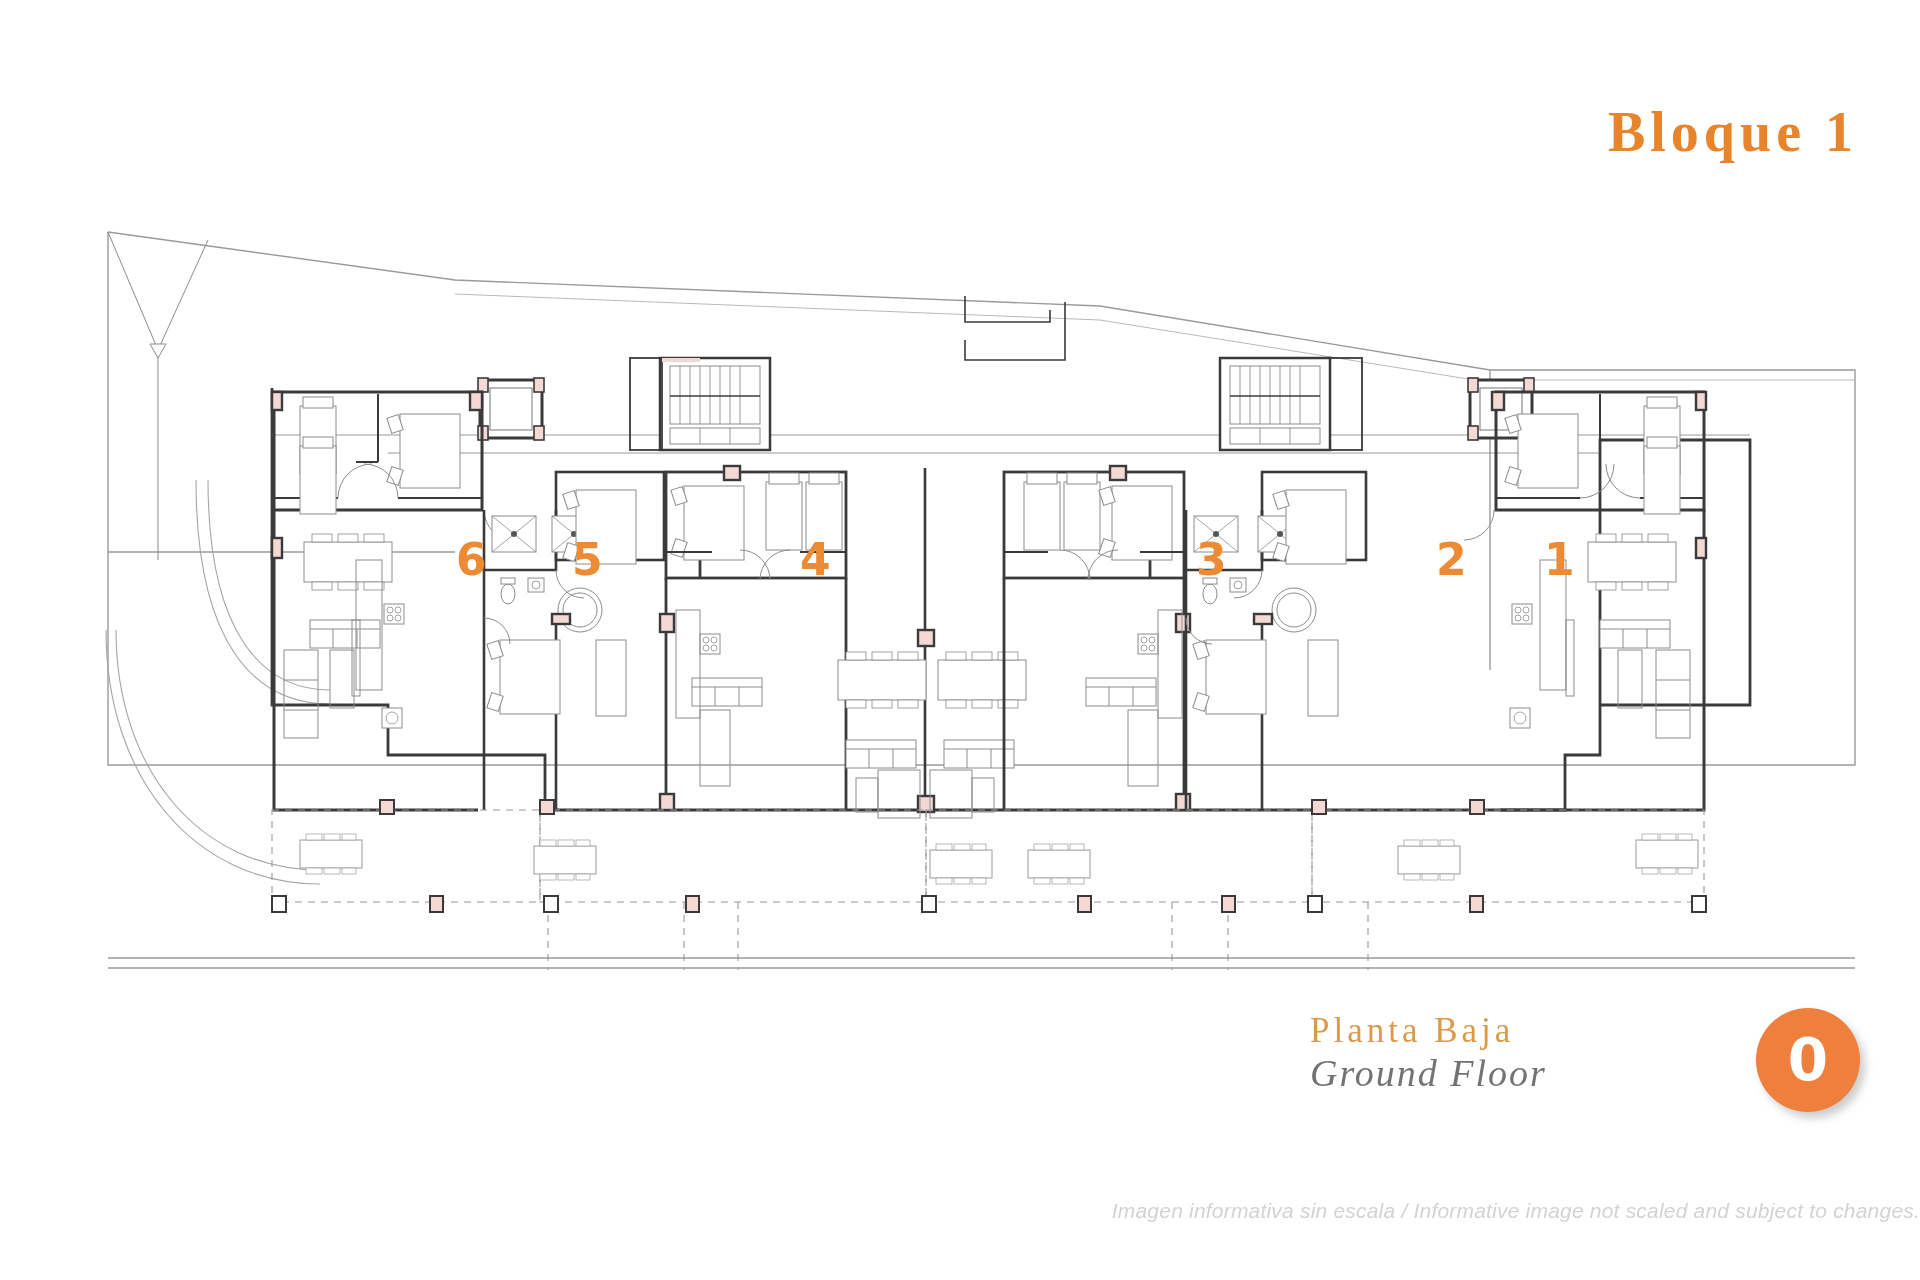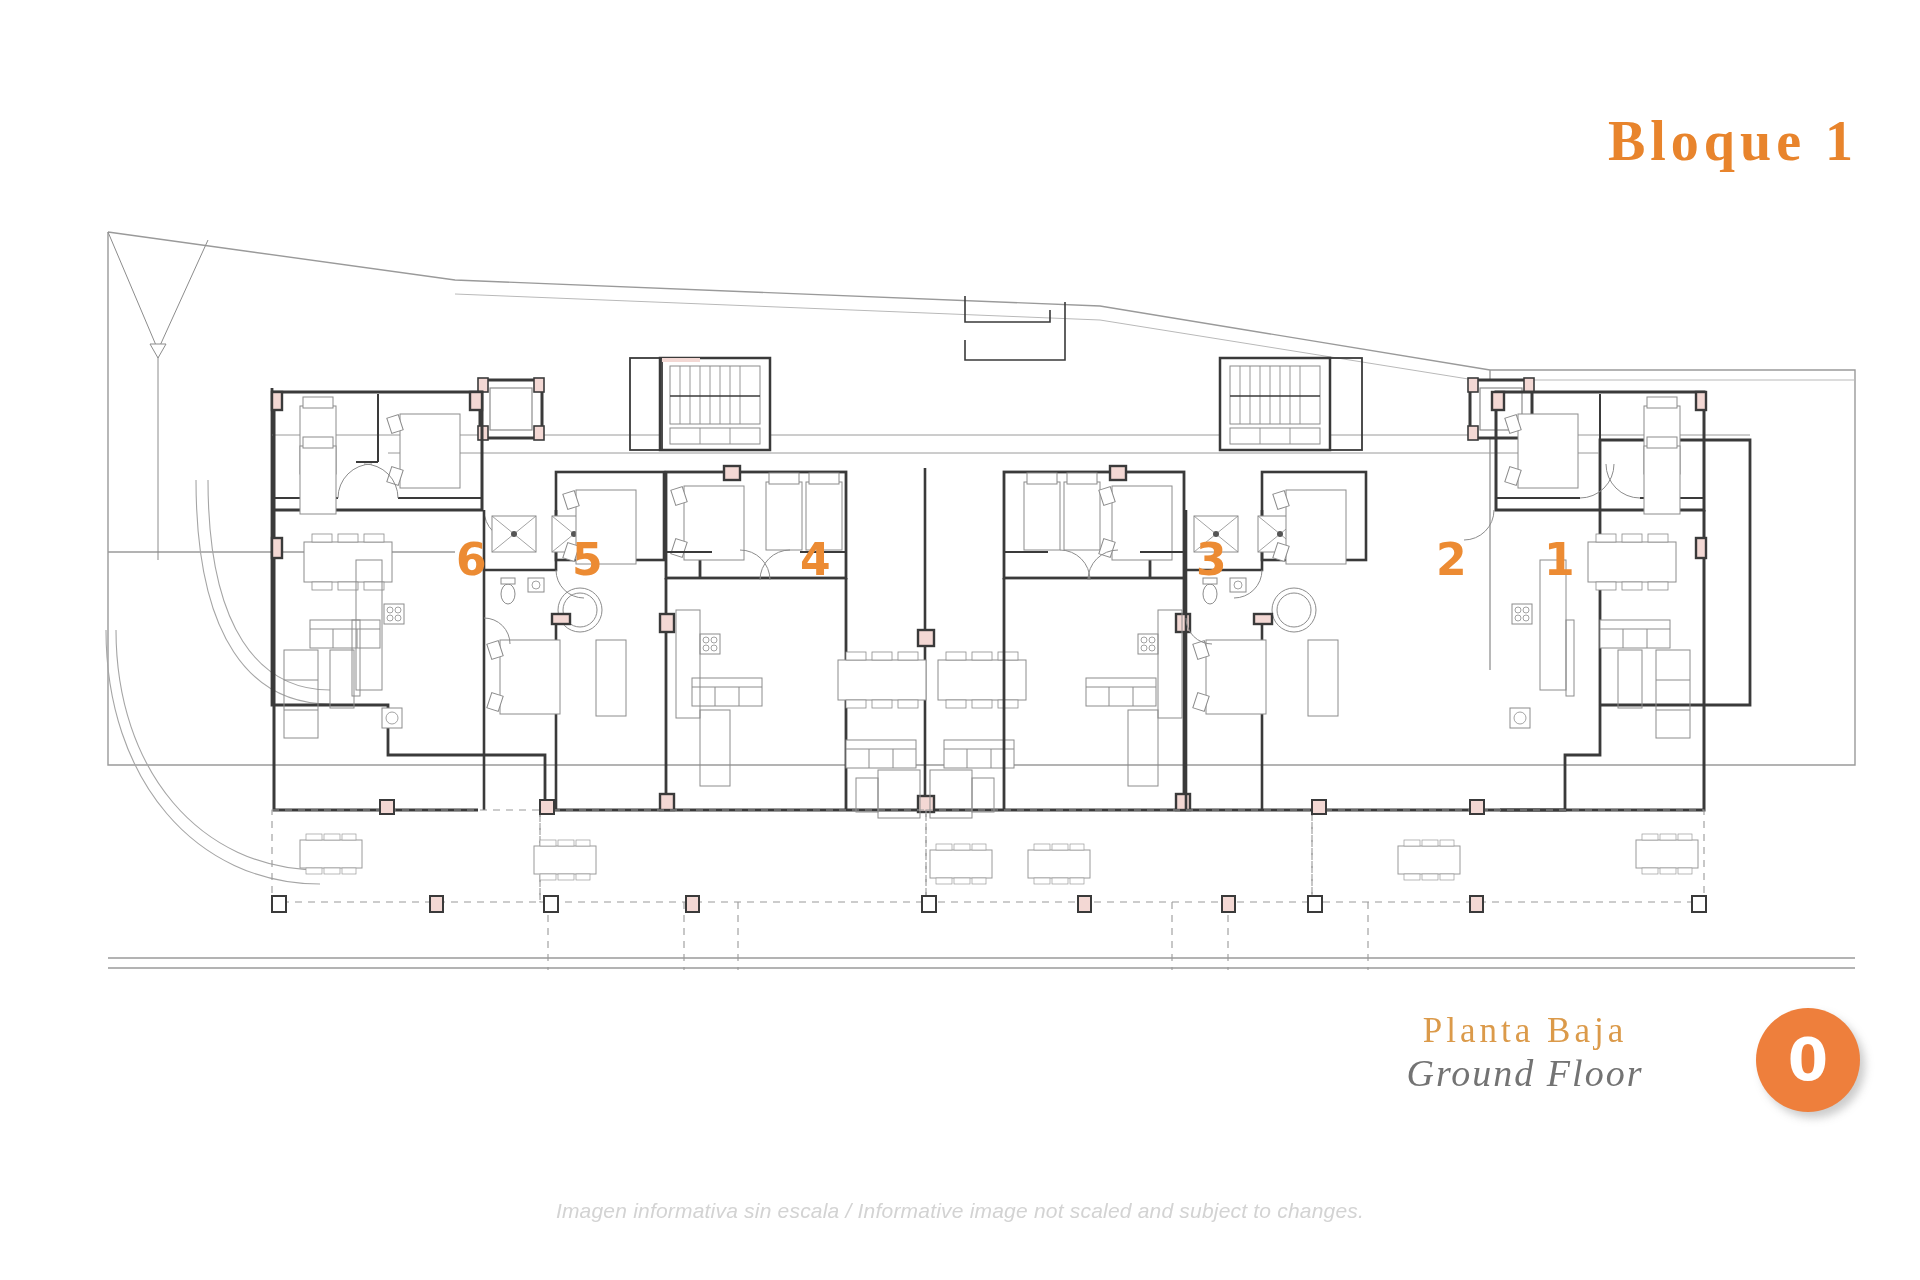--- a/index.html
+++ b/index.html
@@ -18,21 +18,21 @@
   #page {
     position: absolute;
     inset: 0;
     background: #ffffff;
   }
 
   
   #block-title {
     position: absolute;
     right: 62px;
-    top: 109px;
+    top: 100px;
     font-family: "Liberation Serif", serif;
     font-size: 56px;
     font-weight: 700;
     letter-spacing: 5px;
     color: #E8842C;
     white-space: nowrap;
   }
 
   
   #plan-wrap {
@@ -53,21 +53,21 @@
     color: #EC8B33;
     line-height: 1;
     user-select: none;
   }
 
   
   #floor-label {
     position: absolute;
     right: 180px;
     top: 1010px;
-    text-align: center;
+    text-align: left;
     width: 430px;
   }
   #floor-es {
     font-family: "Liberation Serif", serif;
     font-size: 35px;
     letter-spacing: 4px;
     color: #DB9A4A;
     line-height: 1.18;
     white-space: nowrap;
   }
@@ -100,21 +100,21 @@
     color: #ffffff;
     line-height: 1;
   }
 
   
   #footer {
     position: absolute;
     left: 0;
     right: 0;
     top: 1195px;
-    text-align: center;
+    text-align: right;
     font-family: "Liberation Sans", sans-serif;
     font-style: italic;
     font-size: 21px;
     color: #D3D3D3;
     line-height: 1.5;
     letter-spacing: 0.2px;
   }
   .footer-line { display: block; }
 </style>
 </head>

